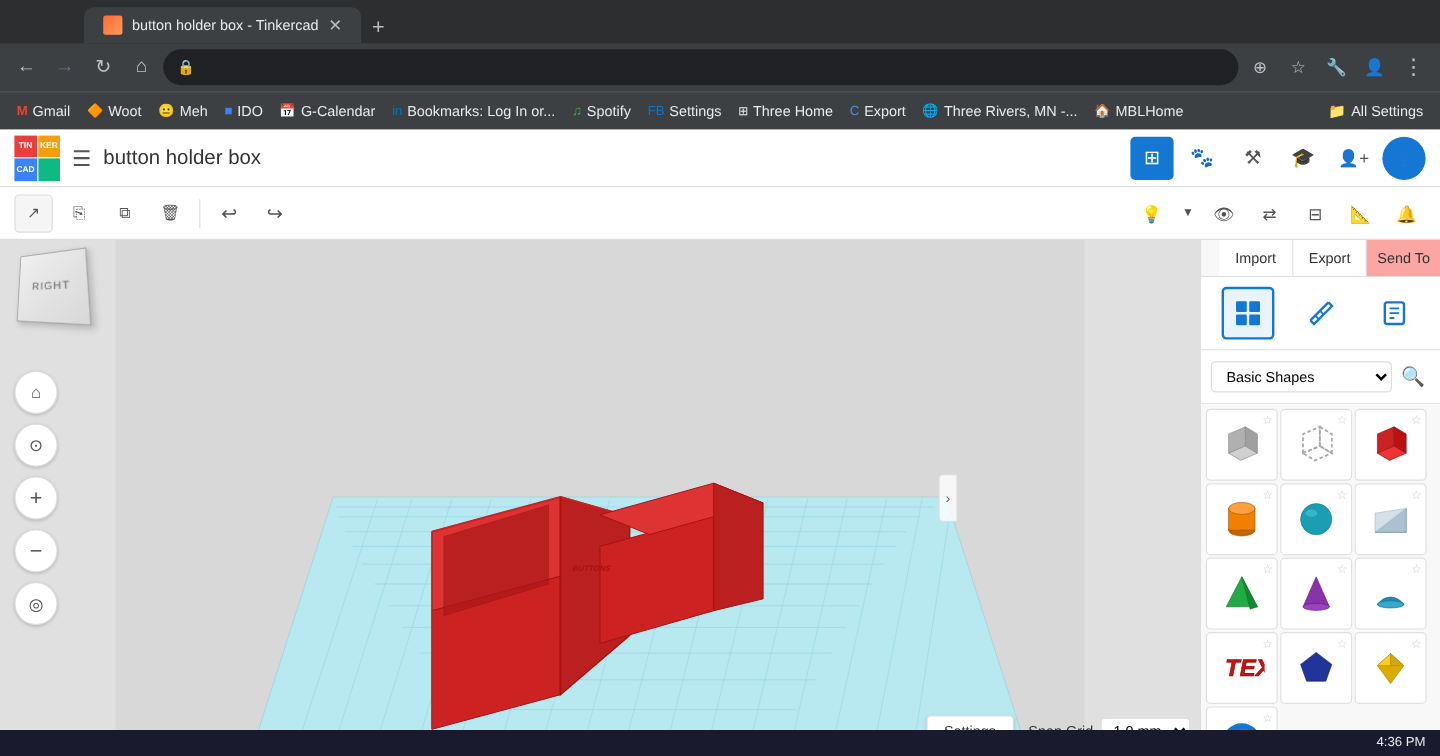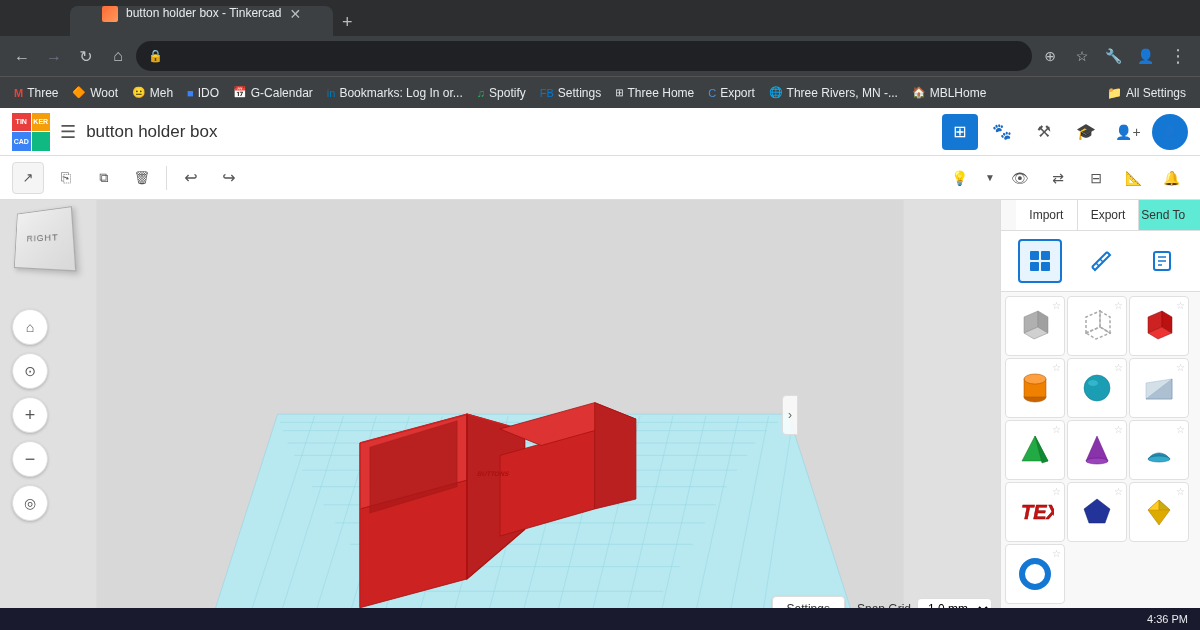--- a/index.html
+++ b/index.html
@@ -4,21 +4,21 @@
   <style>
     * { box-sizing: border-box; margin: 0; padding: 0; }
     body { font-family: Arial, sans-serif; font-size: 13px; background: #202124; width: 1200px; height: 630px; overflow: hidden; }
   </style>
 </head>
 <body>
 
 <div>
 
   <div style="background:#2d2e30; height:36px; display:flex; align-items:flex-end; padding:0 8px 0 70px;">
-    <div style="background:#3c4043; border-radius:8px 8px 0 0; padding:0 32px; height:30px; display:flex; gap:8px; color:#e8eaed; font-size:13px; min-width:200px;">
+    <div style="background:#3c4043; border-radius:8px 8px 0 0; padding:0 16px; height:30px; display:flex; align-items:center; gap:8px; color:#e8eaed; font-size:13px; min-width:200px;">
       <div style="width:16px;height:16px;background:linear-gradient(135deg,#ff6b35,#ff9a5c);border-radius:2px;"></div>
       <span style="font-size:12px; max-width:160px; overflow:hidden; white-space:nowrap; text-overflow:ellipsis;">button holder box - Tinkercad</span>
       <span style="margin-left:auto; cursor:pointer; color:#bbb; font-size:14px;">✕</span>
     </div>
     <div style="width:28px;height:28px;display:flex;align-items:center;justify-content:center;color:#bbb;cursor:pointer;font-size:18px;">+</div>
   </div>
 
   <div style="background:#3c4043; height:40px; display:flex; align-items:center; padding:0 8px; gap:4px;">
     <button style="width:28px;height:28px;border-radius:50%;border:none;background:transparent;color:#bdc1c6;cursor:pointer;font-size:16px;">←</button>
     <button style="width:28px;height:28px;border-radius:50%;border:none;background:transparent;color:#6b7280;cursor:pointer;font-size:16px;">→</button>
@@ -32,21 +32,21 @@
       <div style="width:28px;height:28px;border-radius:50%;display:flex;align-items:center;justify-content:center;cursor:pointer;color:#bdc1c6;font-size:14px;">☆</div>
       <div style="width:28px;height:28px;border-radius:50%;display:flex;align-items:center;justify-content:center;cursor:pointer;color:#bdc1c6;font-size:14px;">🔧</div>
       <div style="width:28px;height:28px;border-radius:50%;display:flex;align-items:center;justify-content:center;cursor:pointer;color:#bdc1c6;font-size:14px;">👤</div>
       <div style="width:28px;height:28px;border-radius:50%;display:flex;align-items:center;justify-content:center;cursor:pointer;color:#bdc1c6;font-size:18px;">⋮</div>
     </div>
   </div>
 
   <div style="background:#3c4043; height:32px; display:flex; align-items:center; padding:0 8px; gap:2px; border-top:1px solid #555; overflow:hidden;">
     <div style="display:flex;align-items:center;gap:4px;padding:4px 6px;border-radius:4px;cursor:pointer;color:#e8eaed;font-size:12px;white-space:nowrap;">
       <span style="color:#ea4335;font-size:11px;font-weight:bold;">M</span>
-      <span>Three</span>
+      <span>Gmail</span>
     </div>
     <div style="display:flex;align-items:center;gap:4px;padding:4px 6px;border-radius:4px;cursor:pointer;color:#e8eaed;font-size:12px;white-space:nowrap;">
       <span style="font-size:11px;">🔶</span>
       <span>Woot</span>
     </div>
     <div style="display:flex;align-items:center;gap:4px;padding:4px 6px;border-radius:4px;cursor:pointer;color:#e8eaed;font-size:12px;white-space:nowrap;">
       <span style="font-size:11px;">😐</span>
       <span>Meh</span>
     </div>
     <div style="display:flex;align-items:center;gap:4px;padding:4px 6px;border-radius:4px;cursor:pointer;color:#e8eaed;font-size:12px;white-space:nowrap;">
@@ -230,21 +230,21 @@
           </select>
         </div>
       </div>
     </div>
 
     <div style="width:200px;background:#f8f8f8;border-left:1px solid #ddd;display:flex;flex-direction:column;flex-shrink:0;">
 
       <div style="display:flex;border-bottom:1px solid #ddd;padding-left:15px;">
         <button style="flex:1;padding:8px 2px;text-align:center;font-size:12px;color:#333;cursor:pointer;border:none;background:white;border-right:1px solid #ddd;">Import</button>
         <button style="flex:1;padding:8px 2px;text-align:center;font-size:12px;color:#333;cursor:pointer;border:none;background:white;border-right:1px solid #ddd;">Export</button>
-        <button style="flex:1;padding:8px 2px;text-align:left;font-size:12px;color:#333;cursor:pointer;border:none;background:#5eead4;">Send To</button>
+        <button style="flex:1;padding:8px 2px;text-align:center;font-size:12px;color:#333;cursor:pointer;border:none;background:#fca5a5;">Send To</button>
       </div>
 
       <div style="display:flex;align-items:center;justify-content:space-around;padding:8px;border-bottom:1px solid #ddd;background:white;">
         <div style="width:44px;height:44px;display:flex;align-items:center;justify-content:center;cursor:pointer;border-radius:4px;background:#e8f4fd;border:2px solid #1477d4;">
           <svg width="24" height="24" viewBox="0 0 24 24" fill="none">
             <rect x="2" y="2" width="9" height="9" fill="#1477d4" rx="1"></rect>
             <rect x="13" y="2" width="9" height="9" fill="#1477d4" rx="1"></rect>
             <rect x="2" y="13" width="9" height="9" fill="#1477d4" rx="1"></rect>
             <rect x="13" y="13" width="9" height="9" fill="#1477d4" rx="1"></rect>
           </svg>
@@ -260,20 +260,26 @@
         <div style="width:44px;height:44px;display:flex;align-items:center;justify-content:center;cursor:pointer;border-radius:4px;">
           <svg width="24" height="24" viewBox="0 0 24 24" fill="none">
             <rect x="4" y="3" width="16" height="18" rx="2" stroke="#1477d4" stroke-width="2" fill="white"></rect>
             <line x1="8" y1="8" x2="16" y2="8" stroke="#1477d4" stroke-width="1.5"></line>
             <line x1="8" y1="12" x2="16" y2="12" stroke="#1477d4" stroke-width="1.5"></line>
             <line x1="8" y1="16" x2="12" y2="16" stroke="#1477d4" stroke-width="1.5"></line>
           </svg>
         </div>
       </div>
 
+      <div style="display:flex;align-items:center;padding:8px;border-bottom:1px solid #ddd;background:white;">
+        <select style="flex:1;border:1px solid #ddd;border-radius:4px;padding:4px 8px;font-size:12px;background:white;">
+          <option>Basic Shapes</option>
+        </select>
+        <button style="width:28px;height:28px;background:transparent;border:none;cursor:pointer;display:flex;align-items:center;justify-content:center;color:#555;font-size:16px;margin-left:4px;">🔍</button>
+      </div>
 
       <div style="flex:1;overflow-y:auto;padding:4px;background:#f8f8f8;">
 
         <div style="display:flex;gap:2px;margin-bottom:2px;">
 
           <div style="width:60px;height:60px;background:white;border:1px solid #e0e0e0;border-radius:4px;display:flex;align-items:center;justify-content:center;cursor:pointer;position:relative;flex-shrink:0;">
             <span style="position:absolute;top:3px;right:3px;color:#ccc;font-size:10px;">☆</span>
             <svg width="38" height="38" viewBox="0 0 38 38">
               <polygon points="8,26 8,10 22,4 22,20" fill="#b0b0b0" stroke="#888" stroke-width="0.5"></polygon>
               <polygon points="8,26 22,20 32,26 18,32" fill="#d0d0d0" stroke="#888" stroke-width="0.5"></polygon>

